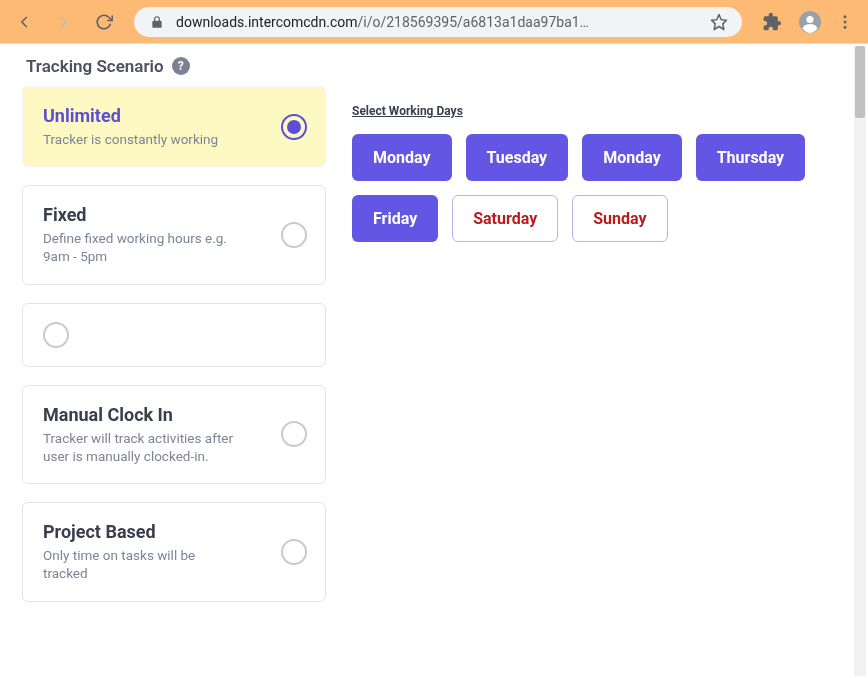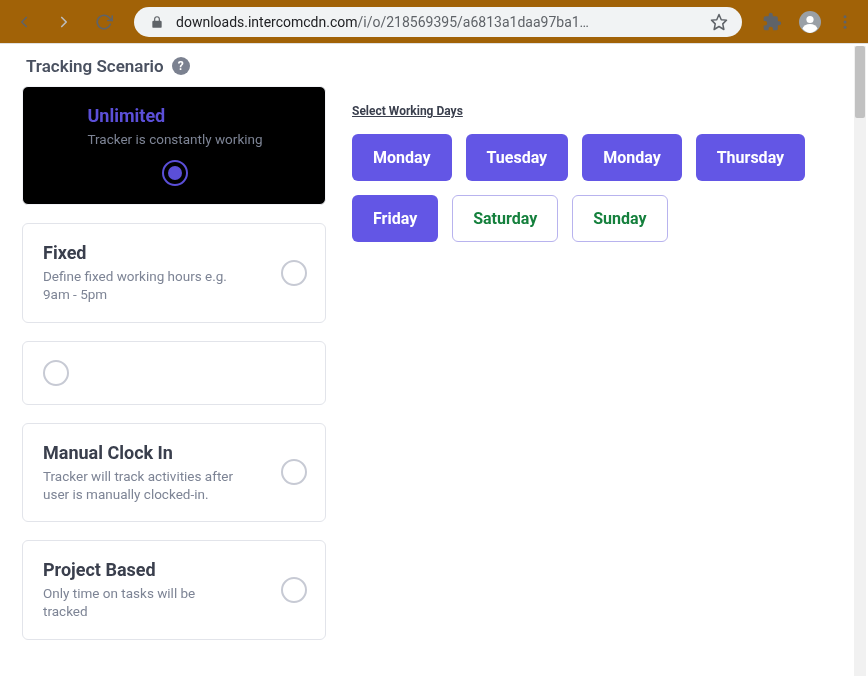--- a/index.html
+++ b/index.html
@@ -12,21 +12,21 @@
   }
 
   
   .browser-bar {
     height: 44px;
     display: flex;
     align-items: center;
     padding: 0 8px;
     gap: 8px;
     border-bottom: 1px solid #e0e0e0;
-    background: #a16207;
+    background: #fdba74;
     justify-content: center;
   }
   .nav-btn {
     width: 32px;
     height: 32px;
     display: flex;
     align-items: center;
     justify-content: center;
     border-radius: 50%;
     color: #5f6368;
@@ -99,23 +99,22 @@
     background:#fff;
     border:1px solid #e2e4ea;
     border-radius:6px;
     padding:18px 18px 18px 20px;
     margin-bottom:18px;
     display:flex; align-items:center; justify-content:space-between;
     gap:12px;
     cursor:pointer;
   }
   .option-card.selected {
-    background:#000000;
+    background:#fef9c3;
     border-color:#f3f4f8;
-    flex-direction:column;
   }
   .option-text { flex:1; }
   .option-title { font-size:18px; font-weight:700; color:#3a3f4d; margin-bottom:4px; }
   .option-card.selected .option-title { color:#5b4fd8; }
   .option-desc { font-size:13.5px; color:#7d8495; line-height:1.35; max-width:200px; }
 
   .radio {
     width:26px;height:26px;border-radius:50%;
     border:2px solid #c7cad4;
     display:flex;align-items:center;justify-content:center;
@@ -131,21 +130,21 @@
   .days-heading { font-size:12px; font-weight:700; color:#3a3f4d; margin-bottom:16px;text-decoration:underline; }
   .day-row { display:flex; flex-wrap:wrap; gap:14px; }
   .day-chip {
     padding: 13px 20px;
     border-radius:6px;
     font-size:16px; font-weight:700;
     cursor:pointer;
     border:1px solid transparent;
   }
   .day-chip.on { background:#6356e5; color:#fff; }
-  .day-chip.off { background:#fff; color:#15803d; border:1px solid #b8b3ee; }
+  .day-chip.off { background:#fff; color:#b91c1c; border:1px solid #b8b3ee; }
 </style>
 </head>
 <body>
 
 <div class="browser-bar">
   <div class="nav-btn">
     <svg width="18" height="18" viewBox="0 0 24 24" fill="none" stroke="currentColor" stroke-width="2.2" stroke-linecap="round" stroke-linejoin="round">
         <polyline points="15 18 9 12 15 6"></polyline>
       </svg>
   </div>

